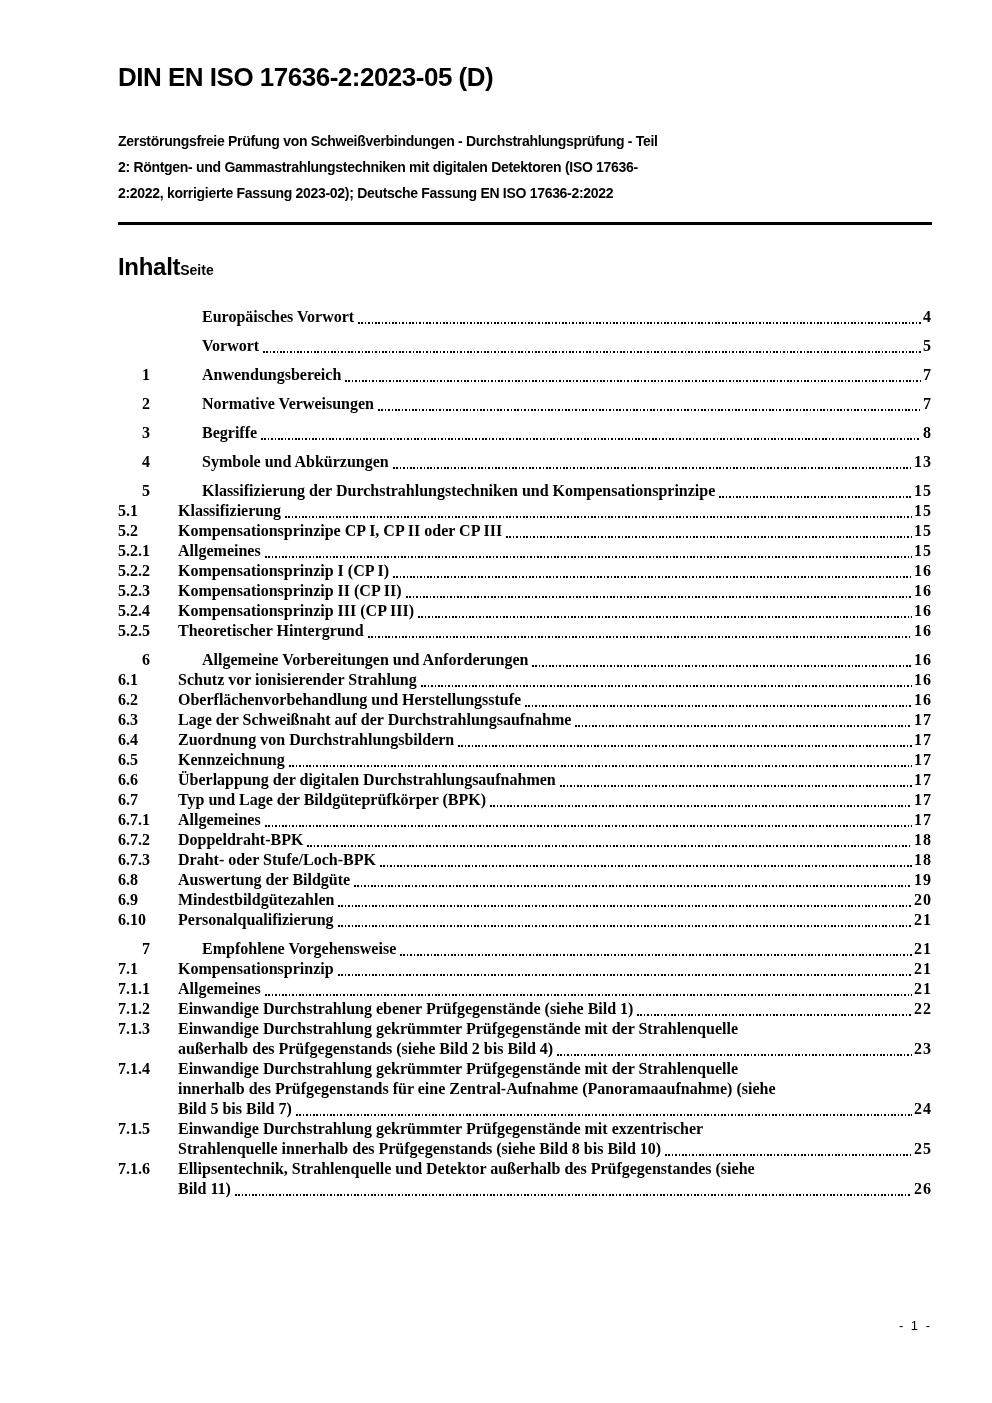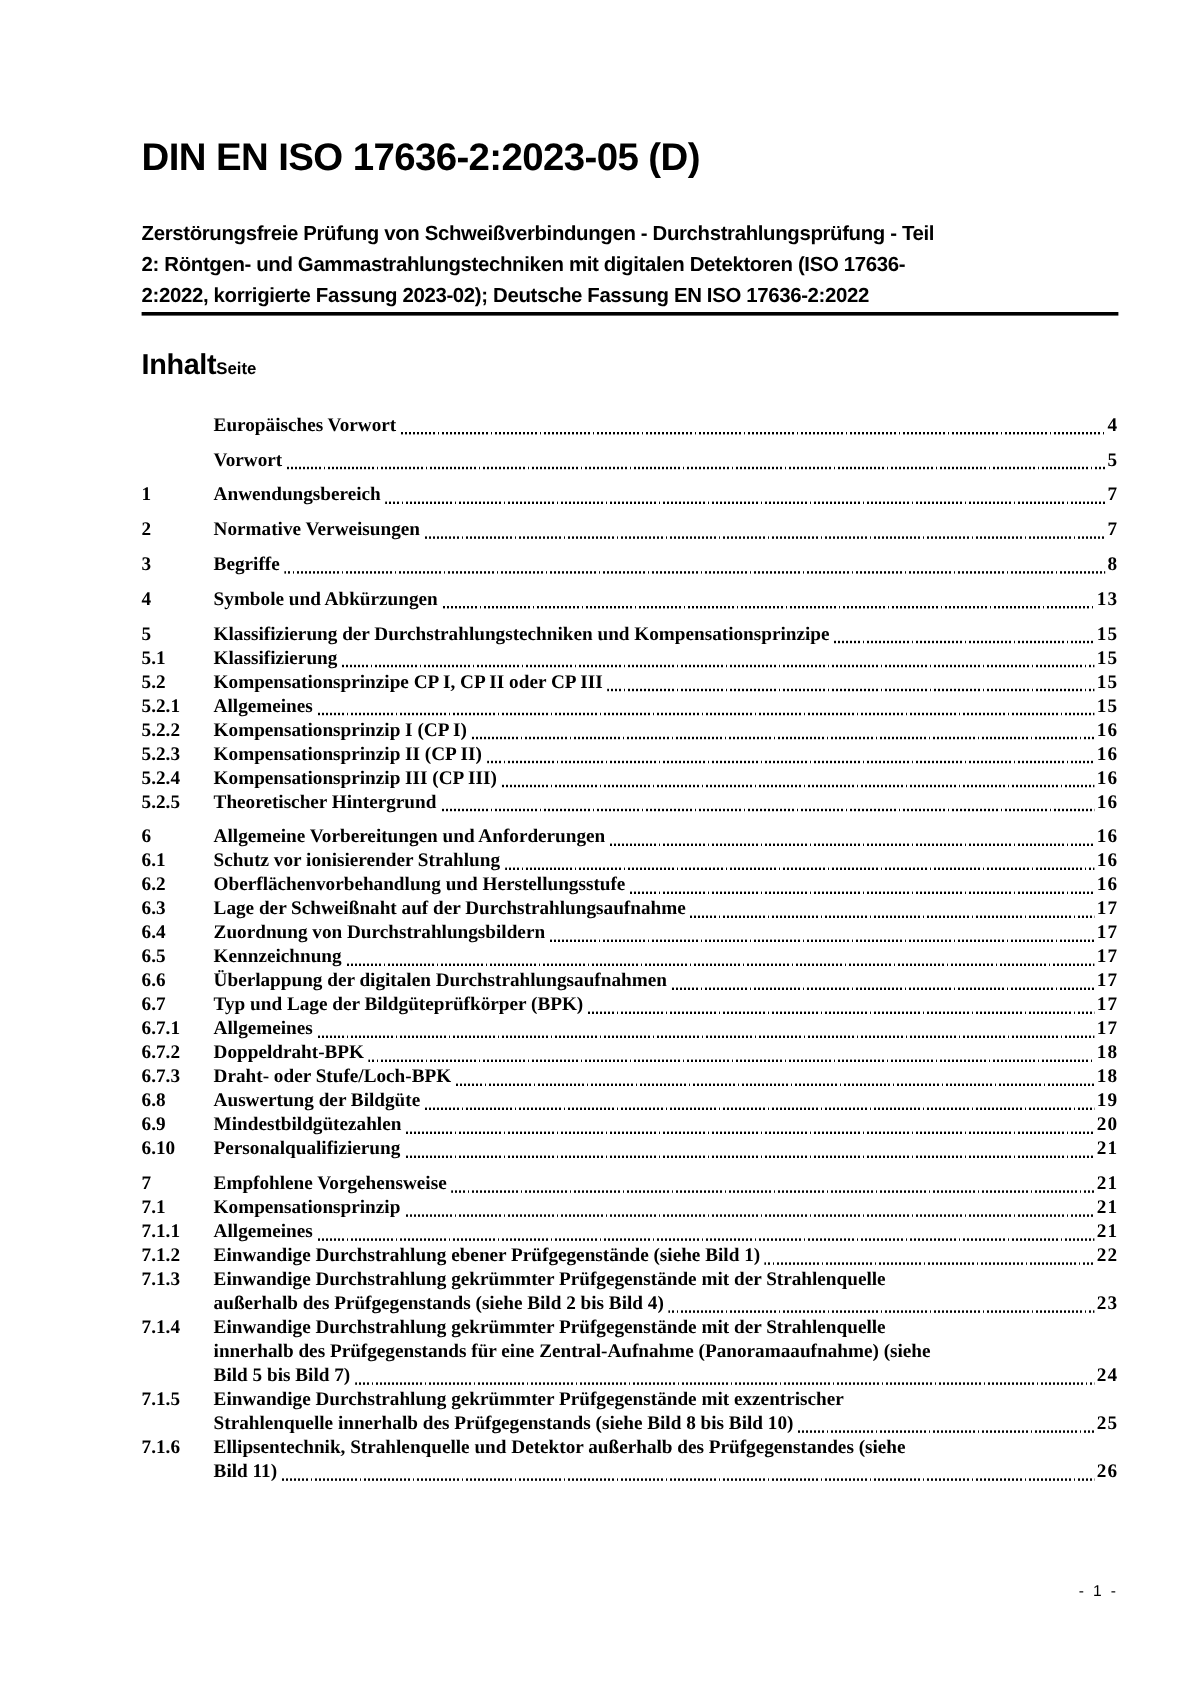--- a/index.html
+++ b/index.html
@@ -12,36 +12,36 @@
     font-family: "Liberation Sans", sans-serif;
     color: #000;
   }
   .content {
     position: absolute;
     left: 118px;
     width: 814px;
     top: 0;
   }
   .doc-number {
-    margin-top: 116px;
+    margin-top: 62px;
     font-family: "Liberation Sans", sans-serif;
     font-weight: bold;
-    font-size: 32px;
+    font-size: 26px;
     line-height: 30px;
     letter-spacing: -0.5px;
   }
   .doc-title {
     margin-top: 36px;
     font-family: "Liberation Sans", sans-serif;
     font-weight: bold;
-    font-size: 17px;
+    font-size: 14px;
     line-height: 26px;
     letter-spacing: -0.3px;
     border-bottom: 3px solid #000;
-    padding-bottom: 0;
+    padding-bottom: 16px;
   }
   .doc-title .title-line { white-space: nowrap; }
   .toc-header {
     margin-top: 28px;
     display: flex;
     align-items: baseline;
   }
   .toc-heading {
     font-weight: bold;
     font-size: 24px;
@@ -53,21 +53,21 @@
     font-size: 14px;
   }
   .toc-list {
     margin-top: 27px;
     font-family: "Liberation Serif", serif;
     font-weight: bold;
     font-size: 16px;
     line-height: 20px;
   }
   .toc-row { display: flex; }
-  .toc-row.group { margin-top: 9px; }
+  .toc-row.group { margin-top: 9px; margin-left: 24px; }
   .toc-list .toc-row.group:first-child { margin-top: 0; }
   .toc-num { flex: 0 0 60px; }
   .toc-body { flex: 1; min-width: 0; }
   .toc-line.last { display: flex; align-items: flex-end; }
   .toc-text { white-space: nowrap; }
   .leader {
     flex: 1;
     min-width: 8px;
     height: 2px;
     margin: 0 2px 3px 4px;

